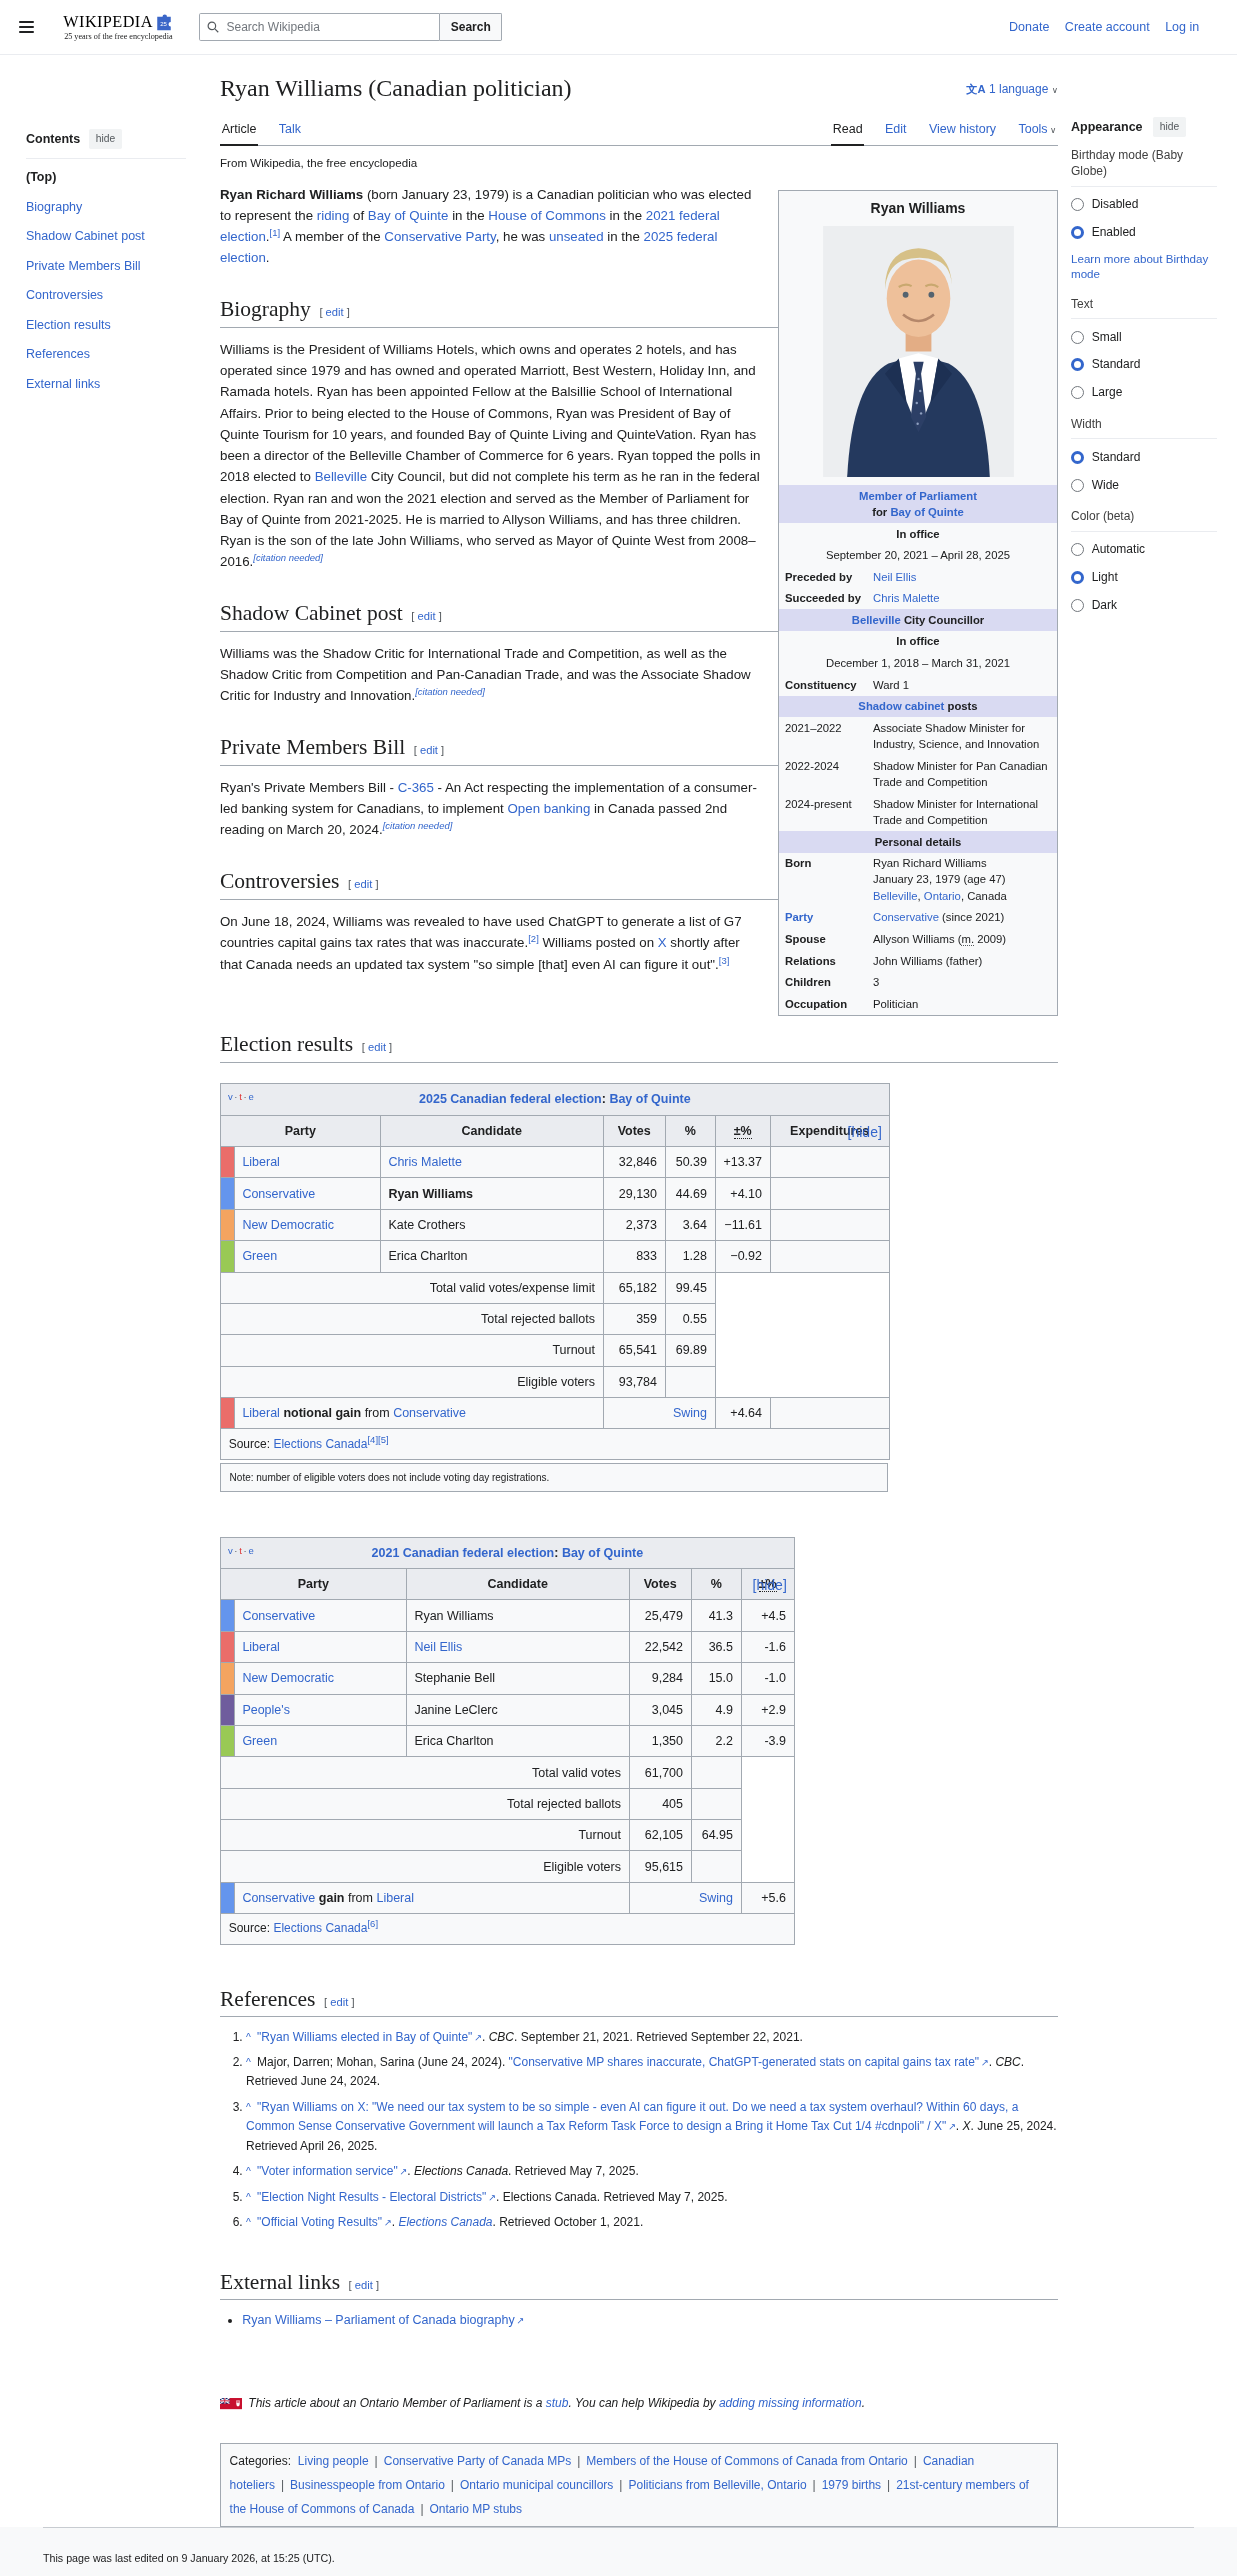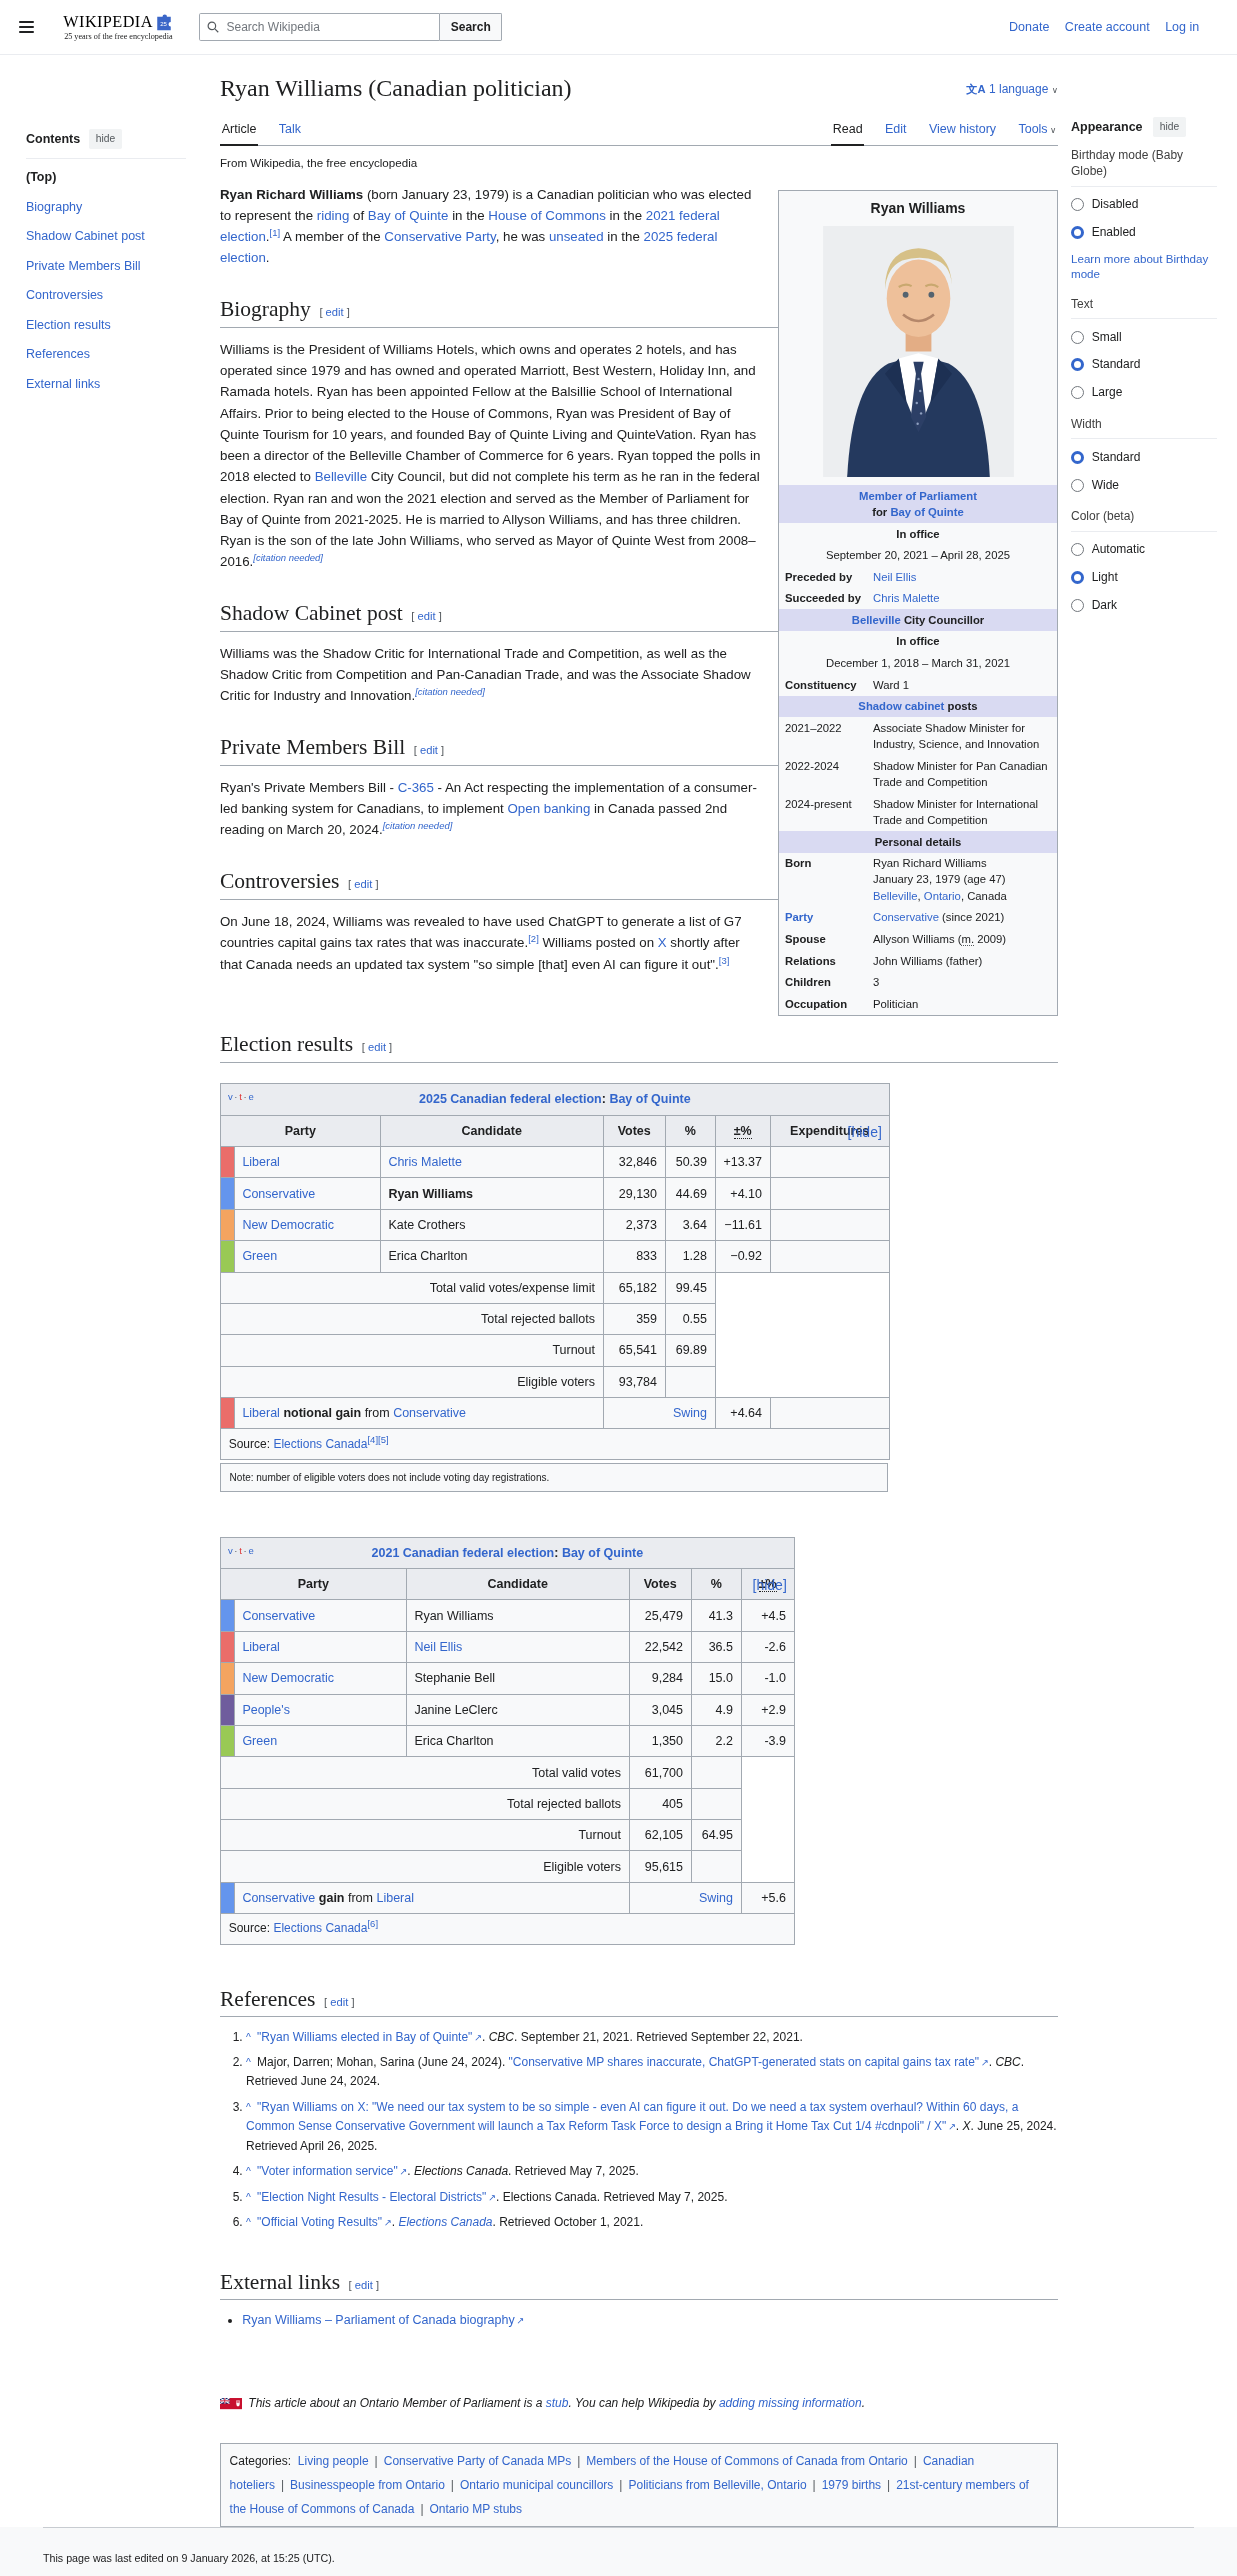--- a/index.html
+++ b/index.html
@@ -459,21 +459,21 @@
                     <td class="et-num">25,479</td>
                     <td class="et-num">41.3</td>
                     <td class="et-num">+4.5</td>
                   </tr>
                   <tr>
                     <td class="et-sw" style="background: rgb(234, 109, 106);"></td>
                     <td class="et-party"><a class="lnk">Liberal</a></td>
                     <td class="et-cand"><a class="lnk">Neil Ellis</a></td>
                     <td class="et-num">22,542</td>
                     <td class="et-num">36.5</td>
-                    <td class="et-num">-2.6</td>
+                    <td class="et-num">-1.6</td>
                   </tr>
                   <tr>
                     <td class="et-sw" style="background: rgb(244, 164, 96);"></td>
                     <td class="et-party"><a class="lnk">New Democratic</a></td>
                     <td class="et-cand"><span>Stephanie Bell</span></td>
                     <td class="et-num">9,284</td>
                     <td class="et-num">15.0</td>
                     <td class="et-num">-1.0</td>
                   </tr>
                   <tr>

